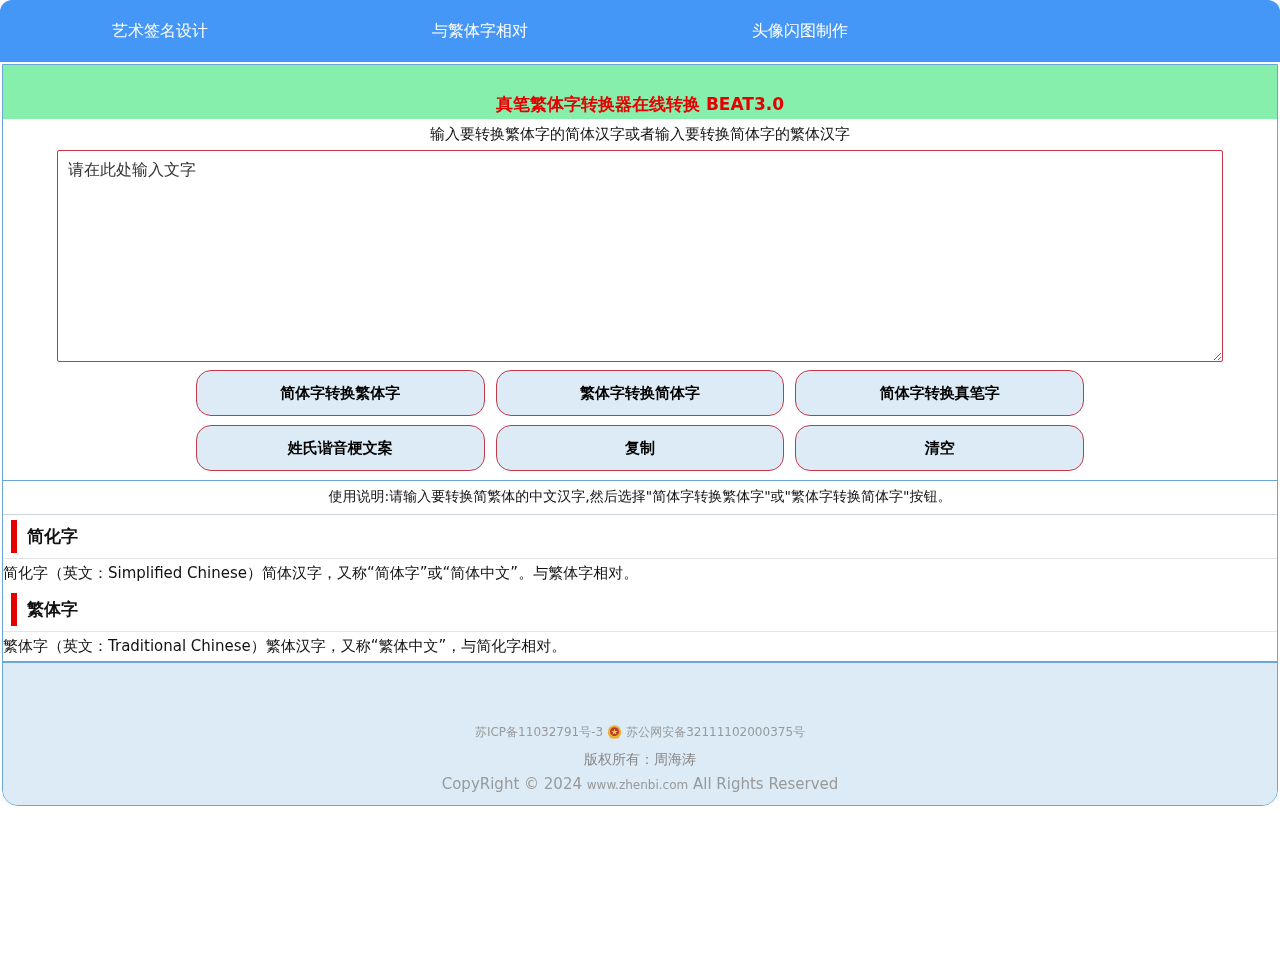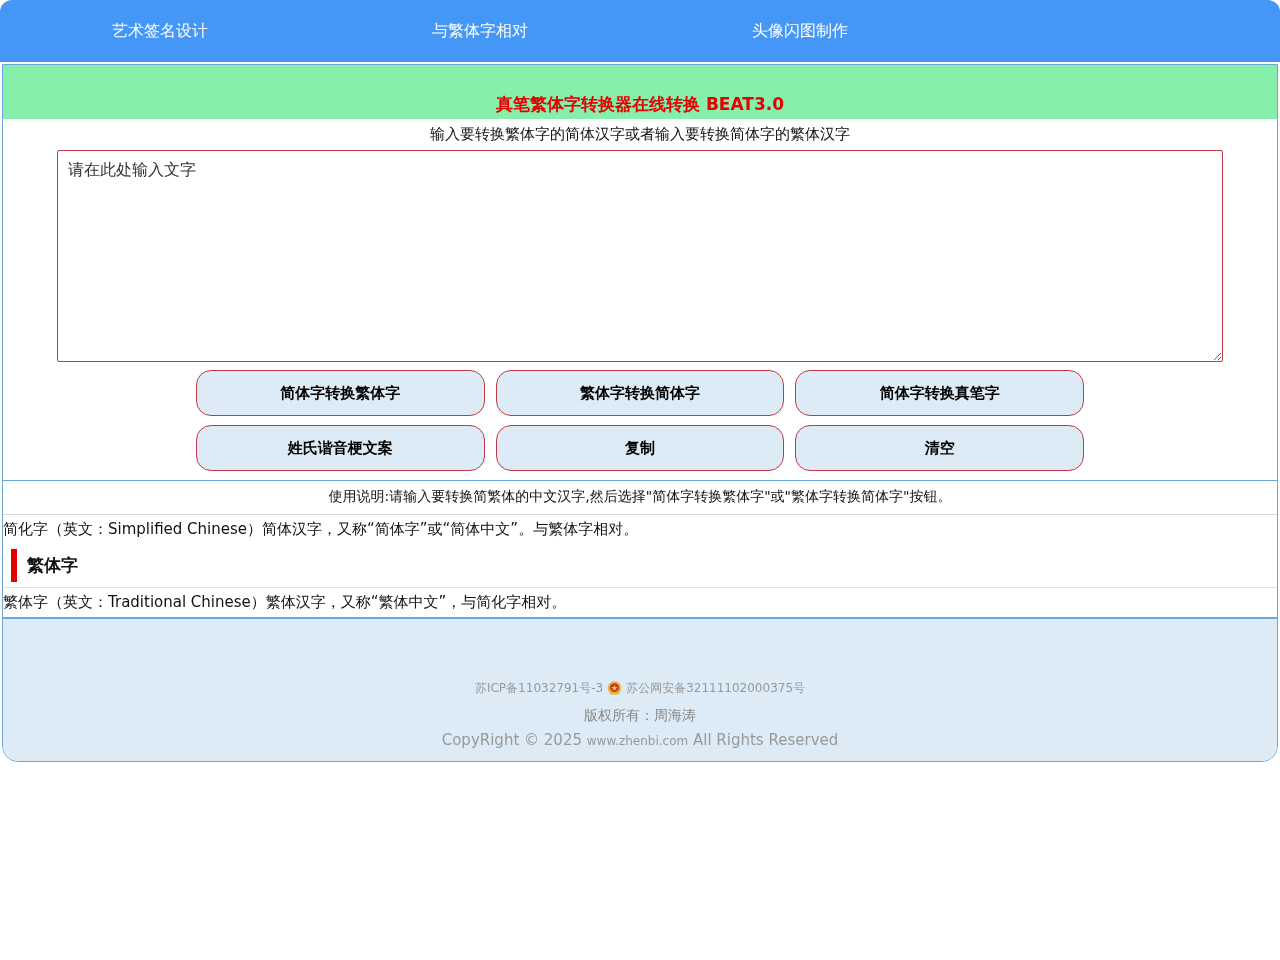--- a/index.html
+++ b/index.html
@@ -109,20 +109,24 @@
       <button class="cbtn">繁体字转换简体字</button>
       <button class="cbtn">简体字转换真笔字</button>
       <button class="cbtn">姓氏谐音梗文案</button>
       <button class="cbtn">复制</button>
       <button class="cbtn">清空</button>
     </div>
   </div>
 
   <div class="usage">使用说明:请输入要转换简繁体的中文汉字,然后选择"简体字转换繁体字"或"繁体字转换简体字"按钮。</div>
 
+  <div class="sec-head">
+    <span class="redbar"></span>
+    <h2>简化字</h2>
+  </div>
   <div class="sec-body">简化字（英文：Simplified Chinese）简体汉字，又称“简体字”或“简体中文”。与繁体字相对。</div>
 
   <div class="sec-head">
     <span class="redbar"></span>
     <h2>繁体字</h2>
   </div>
   <div class="sec-body">繁体字（英文：Traditional Chinese）繁体汉字，又称“繁体中文”，与简化字相对。</div>
 
   <div class="footer">
     <div class="f1">
@@ -132,19 +136,19 @@
           <circle cx="8" cy="8" r="7.2" fill="#e8b33a"></circle>
           <circle cx="8" cy="7.6" r="4.8" fill="#c0392b"></circle>
           <path d="M8 4.6 L8.9 7.0 L11.4 7.0 L9.4 8.5 L10.2 10.9 L8 9.4 L5.8 10.9 L6.6 8.5 L4.6 7.0 L7.1 7.0 Z" fill="#f4d03f"></path>
           <rect x="3" y="12.6" width="10" height="2" rx="1" fill="#e8b33a"></rect>
         </svg>
       </span>
       <a>苏公网安备32111102000375号</a>
     </div>
     <div class="f2">版权所有：周海涛</div>
     <div class="f3">
-      <span>CopyRight © 2025</span>
+      <span>CopyRight © 2024</span>
       <span class="site">www.zhenbi.com</span>
       <span>All Rights Reserved</span>
     </div>
   </div>
 
 </div>
 
 </body></html>

